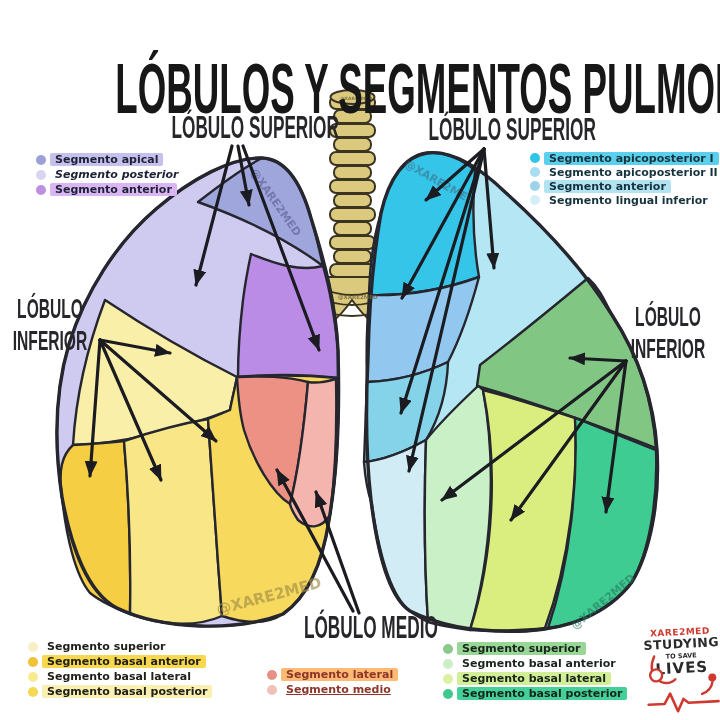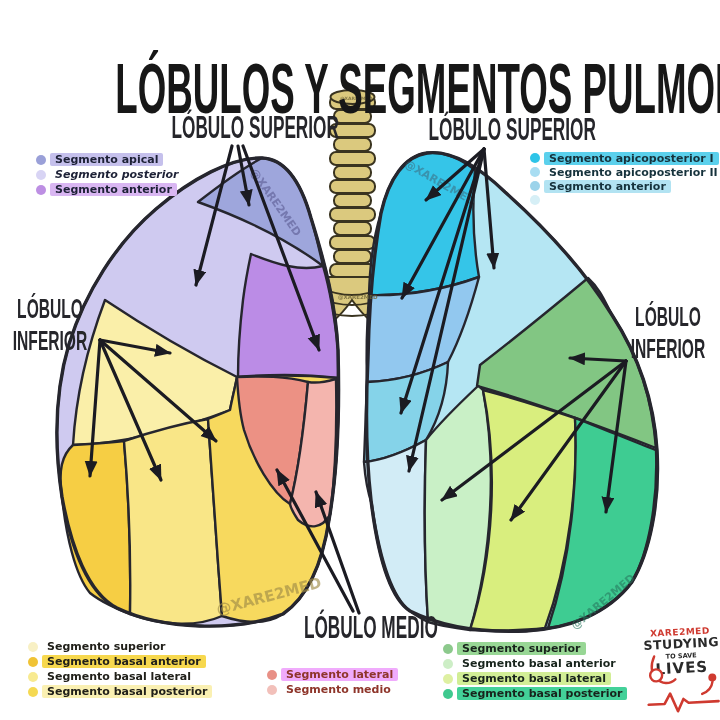--- a/index.html
+++ b/index.html
@@ -161,20 +161,21 @@
     <div class="legend-row">
       <span class="bullet" style="background-color: rgb(168, 221, 242);"></span>
       <span class="hl" style="background-color: transparent;">Segmento apicoposterior II</span>
     </div>
     <div class="legend-row">
       <span class="bullet" style="background-color: rgb(156, 211, 234);"></span>
       <span class="hl" style="background-color: rgb(178, 227, 242);">Segmento anterior</span>
     </div>
     <div class="legend-row">
       <span class="bullet" style="background-color: rgb(214, 239, 246);"></span>
+      <span class="hl" style="background-color: transparent;">Segmento lingual inferior</span>
     </div>
   </div>
 
   <div class="legend" style="left: 28px; top: 639px; color: rgb(33, 32, 26);">
     <div class="legend-row">
       <span class="bullet" style="background-color: rgb(248, 240, 196);"></span>
       <span class="hl" style="background-color: transparent;">Segmento superior</span>
     </div>
     <div class="legend-row">
       <span class="bullet" style="background-color: rgb(240, 195, 53);"></span>
@@ -186,25 +187,25 @@
     </div>
     <div class="legend-row">
       <span class="bullet" style="background-color: rgb(245, 217, 82);"></span>
       <span class="hl" style="background-color: rgb(250, 240, 178);">Segmento basal posterior</span>
     </div>
   </div>
 
   <div class="legend" style="left: 267px; top: 667px; color: rgb(142, 53, 42);">
     <div class="legend-row">
       <span class="bullet" style="background-color: rgb(232, 144, 134);"></span>
-      <span class="hl" style="background-color: #f0abfc;">Segmento lateral</span>
+      <span class="hl" style="background-color: #fdba74;">Segmento lateral</span>
     </div>
     <div class="legend-row">
       <span class="bullet" style="background-color: rgb(242, 192, 186);"></span>
-      <span class="hl" style="background-color: transparent;">Segmento medio</span>
+      <span class="hl" style="background-color: transparent; text-decoration: underline;">Segmento medio</span>
     </div>
   </div>
 
   <div class="legend" style="left: 443px; top: 641px; color: rgb(24, 36, 28);">
     <div class="legend-row">
       <span class="bullet" style="background-color: rgb(140, 201, 140);"></span>
       <span class="hl" style="background-color: rgb(152, 215, 149);">Segmento superior</span>
     </div>
     <div class="legend-row">
       <span class="bullet" style="background-color: rgb(205, 238, 198);"></span>

